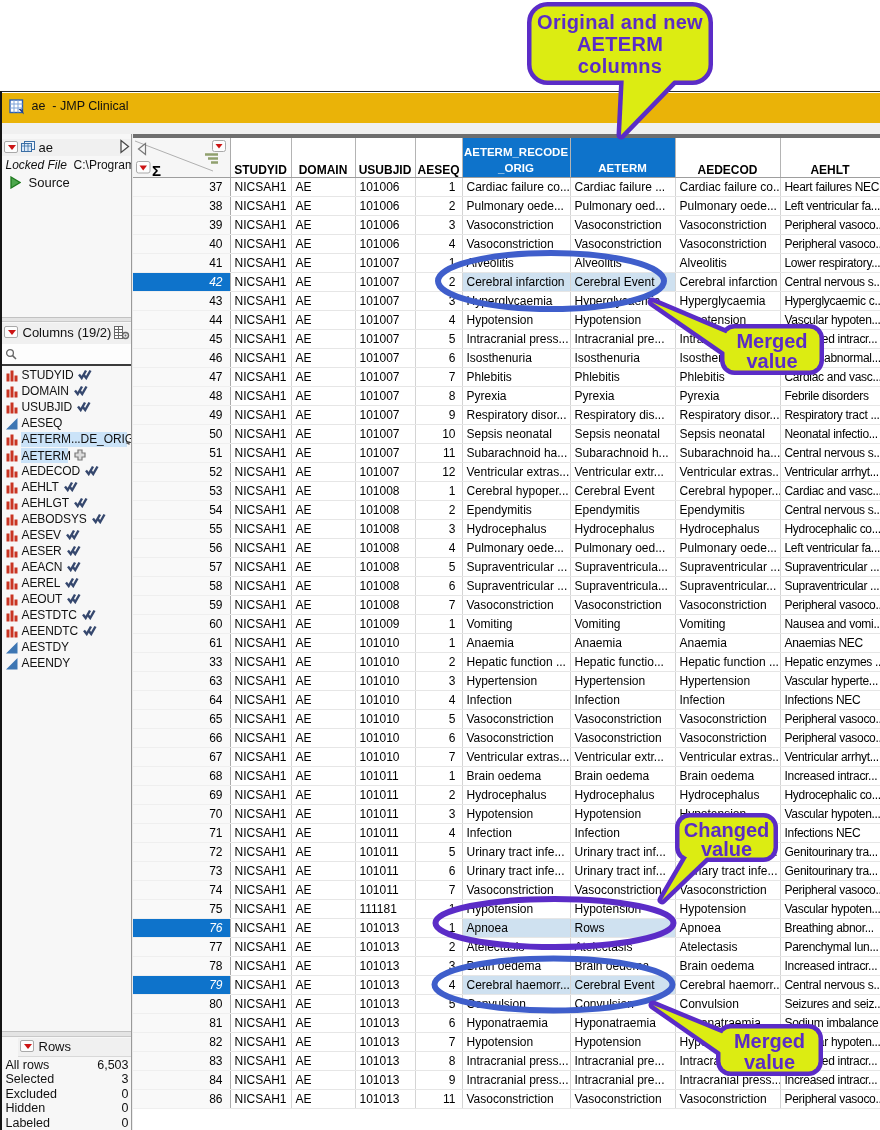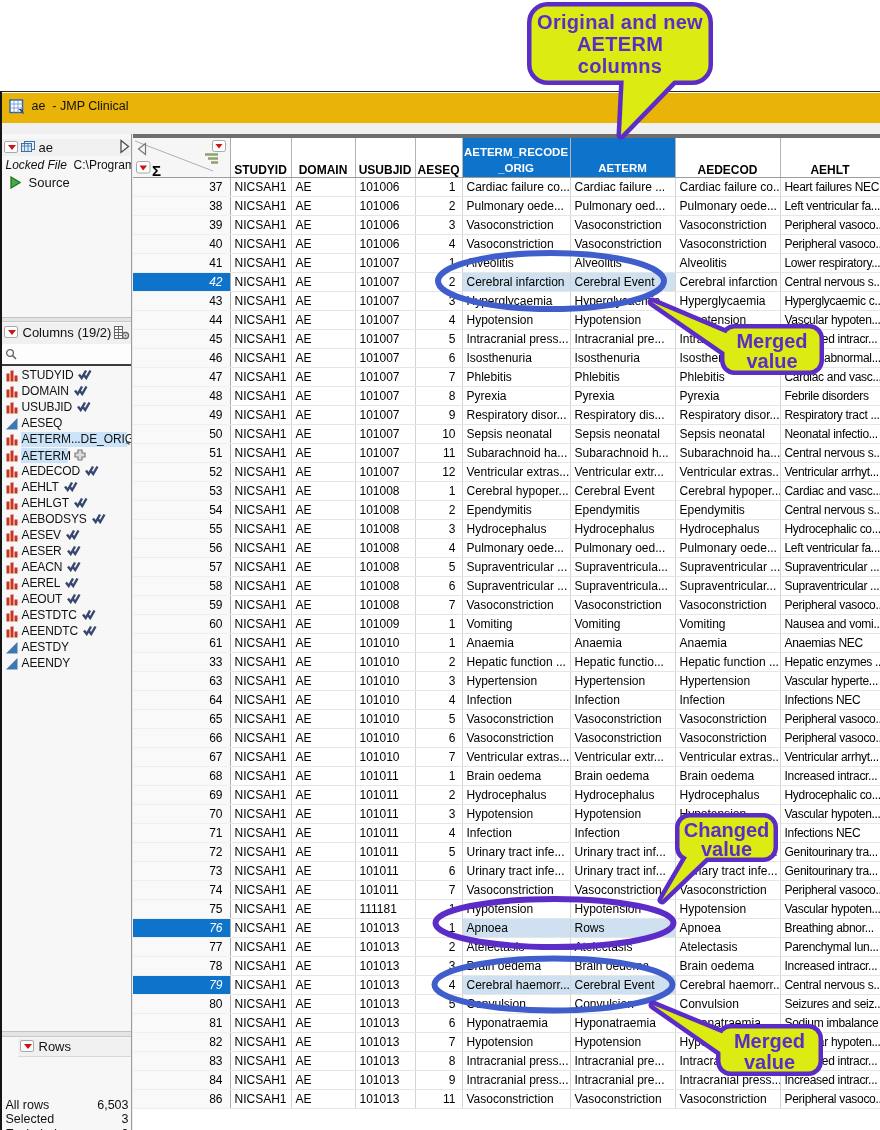--- a/index.html
+++ b/index.html
@@ -237,21 +237,21 @@
   </div>
 
   <div style="position:absolute;left:0;top:897.5px;width:129px;height:6px;background:#e4e4e4;border-top:1px solid #c2c2c2;border-bottom:1px solid #c8c8c8;"></div>
   <div class="phead" style="position:absolute;left:0;top:904px;width:129px;height:19px;border-bottom:1px solid #d8d8d8;margin-left:16px;">
     <div style="position:absolute;left:2px;top:2px;width:14px;height:12px;background:#fdfdfd;border:1px solid #a9a9a9;border-radius:2px;">
           <div style="position:absolute;left:3px;top:3px;width:0;height:0;border-left:4px solid transparent;border-right:4px solid transparent;border-top:5px solid #cc1414;"></div>
         </div>
     <span style="position:absolute;left:21px;top:1px;font-size:13px;">Rows</span>
   </div>
   <div style="position:absolute;left:0;top:924px;width:129px;font-size:12.5px;">
-    <div style="position:relative;height:14.5px;line-height:14.5px;margin-top:40px;">
+    <div style="position:relative;height:14.5px;line-height:14.5px;">
           <span style="position:absolute;left:4px;">All rows</span>
           <span style="position:absolute;right:2px;">6,503</span>
         </div>
     <div style="position:relative;height:14.5px;line-height:14.5px;">
           <span style="position:absolute;left:4px;">Selected</span>
           <span style="position:absolute;right:2px;">3</span>
         </div>
     <div style="position:relative;height:14.5px;line-height:14.5px;">
           <span style="position:absolute;left:4px;">Excluded</span>
           <span style="position:absolute;right:2px;">0</span>

